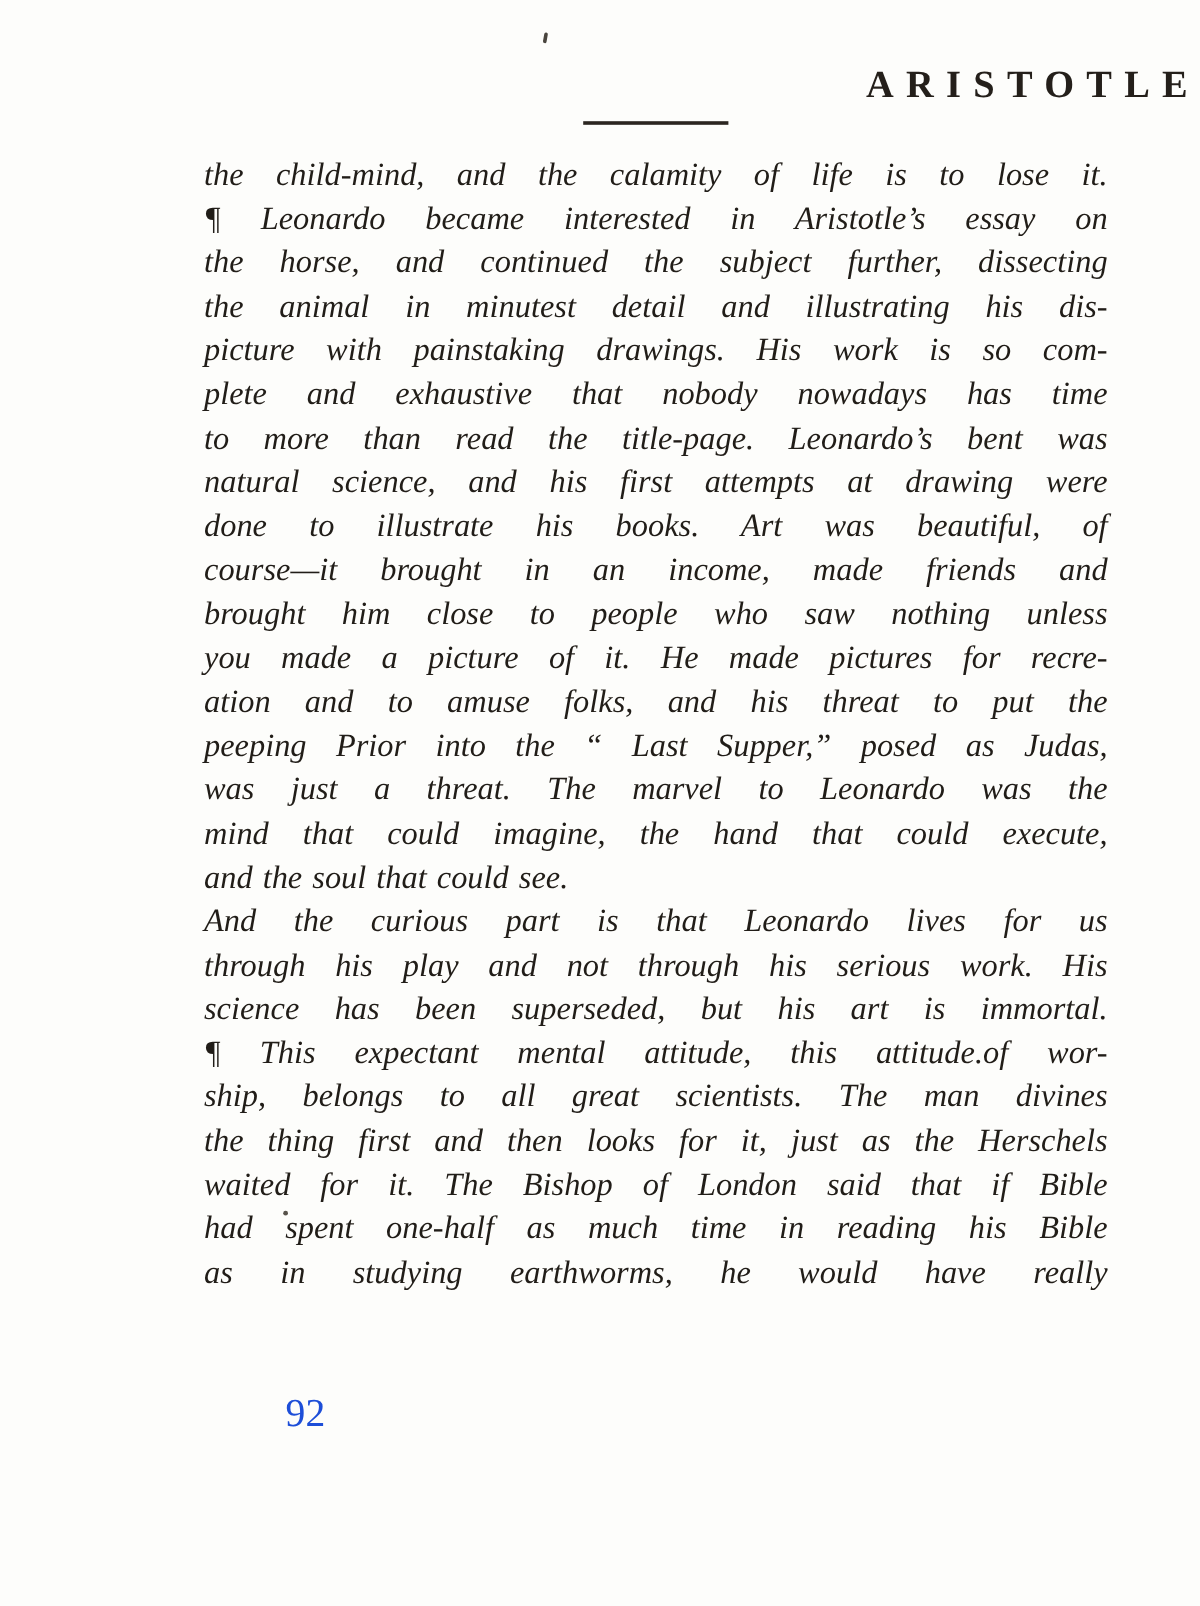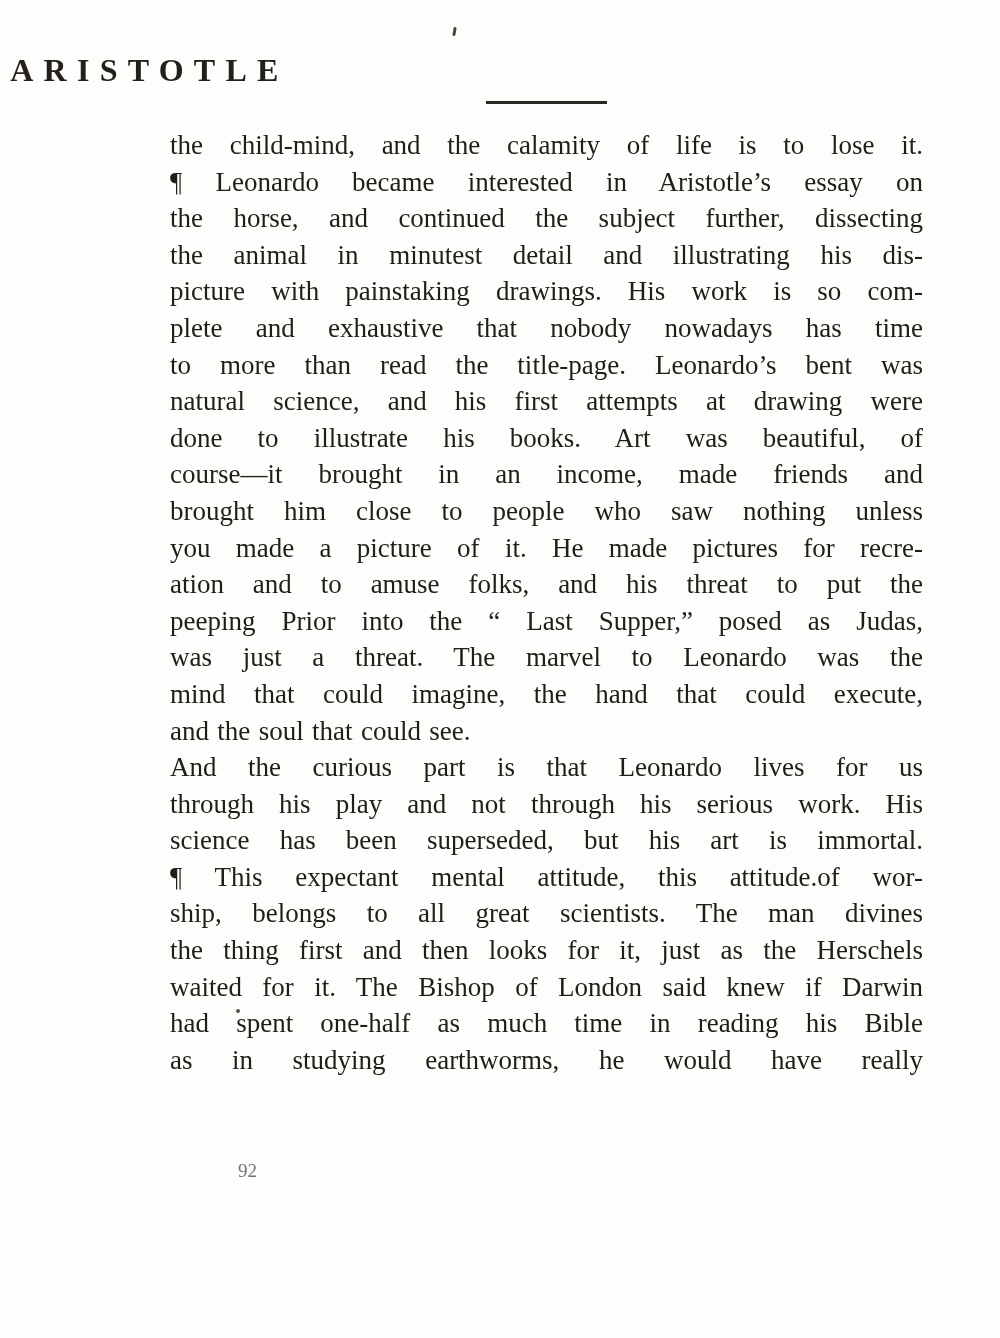--- a/index.html
+++ b/index.html
@@ -14,21 +14,21 @@
     background: #fdfdfb;
     color: #211d18;
     font-family: "Liberation Serif", "DejaVu Serif", serif;
     overflow: hidden;
   }
   .page-title {
     position: absolute;
     top: 52px;
     left: 0;
     right: 0;
-    text-align: left;
+    text-align: right;
     font-size: 32px;
     font-weight: 600;
     letter-spacing: 0.32em;
     text-indent: 0.32em; 
     color: #241f1a;
   }
   .title-divider {
     position: absolute;
     top: 101px;
     left: 486px;
@@ -37,34 +37,35 @@
     background: #2b2620;
   }
   .body-text {
     position: absolute;
     top: 127px;
     left: 170px;
     width: 753px;
     font-size: 27px;
     line-height: 36.6px;
     word-spacing: 0.06em;
+    font-style: italic;
   }
   .text-line {
     text-align: justify;
     white-space: normal;
   }
   .text-line.j {
     text-align-last: justify;
   }
   .page-number {
     position: absolute;
     top: 1160px;
     left: 238px;
-    font-size: 19px;
-    color: #737373;
+    font-size: 33px;
+    color: #1d4ed8;
   }
   .artifact-tick {
     position: absolute;
     top: 27px;
     left: 453px;
     width: 3px;
     height: 9px;
     background: #4a453e;
     border-radius: 2px;
     transform: rotate(10deg);
@@ -103,19 +104,19 @@
       <div class="text-line j">peeping Prior into the “ Last Supper,” posed as Judas,</div>
       <div class="text-line j">was just a threat. The marvel to Leonardo was the</div>
       <div class="text-line j">mind that could imagine, the hand that could execute,</div>
       <div class="text-line">and the soul that could see.</div>
       <div class="text-line j">And the curious part is that Leonardo lives for us</div>
       <div class="text-line j">through his play and not through his serious work. His</div>
       <div class="text-line j">science has been superseded, but his art is immortal.</div>
       <div class="text-line j">¶ This expectant mental attitude, this attitude.of wor-</div>
       <div class="text-line j">ship, belongs to all great scientists. The man divines</div>
       <div class="text-line j">the thing first and then looks for it, just as the Herschels</div>
-      <div class="text-line j">waited for it. The Bishop of London said knew if Darwin</div>
+      <div class="text-line j">waited for it. The Bishop of London said that if Bible</div>
       <div class="text-line j">had spent one-half as much time in reading his Bible</div>
       <div class="text-line j">as in studying earthworms, he would have really</div>
     </div>
   <span class="artifact-dot"></span>
   <div class="page-number">92</div>
 </div>
 
 </body></html>

